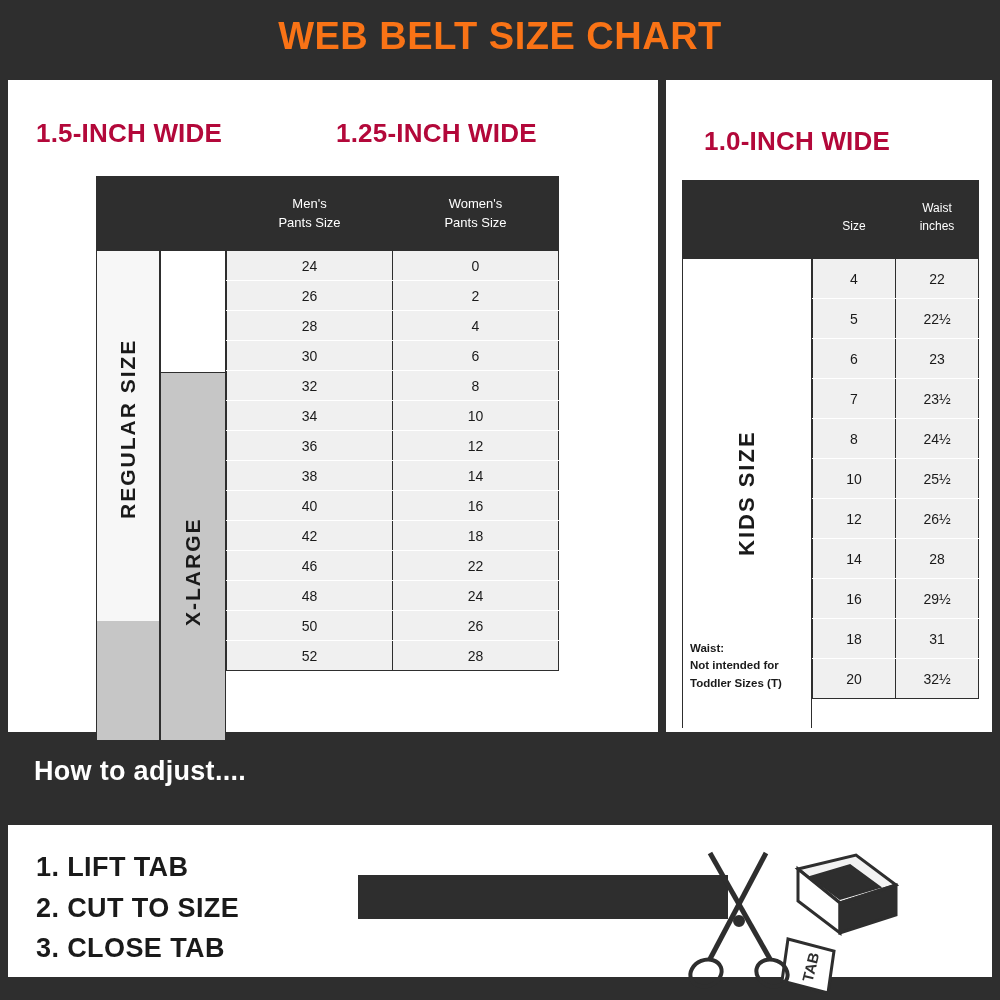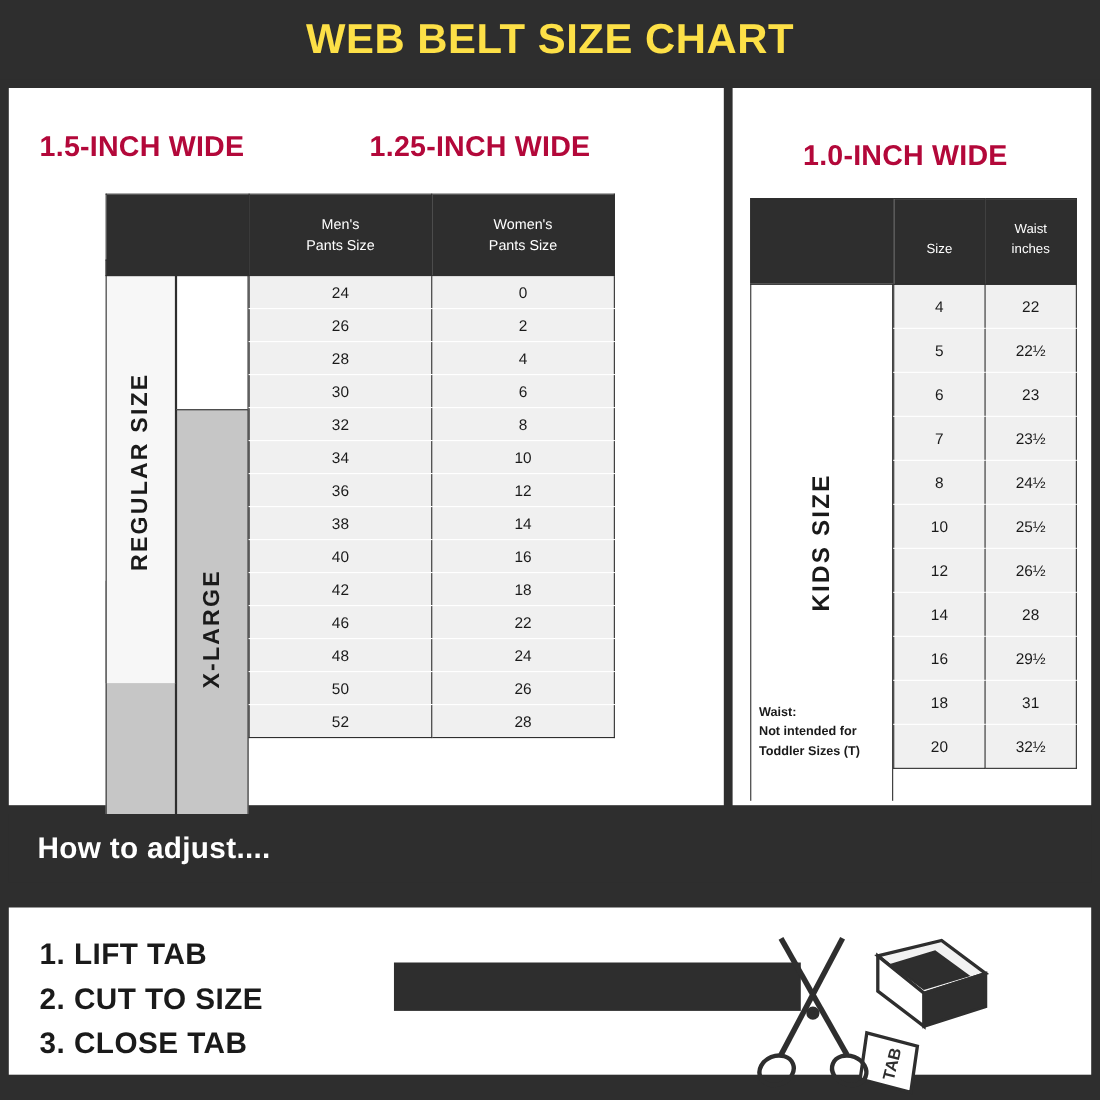--- a/index.html
+++ b/index.html
@@ -17,21 +17,21 @@
   }
 
   
   .header {
     position: absolute;
     left: 0; top: 0; width: 1000px; height: 72px;
     background: #2e2e2e;
     display: flex; align-items: center; justify-content: center;
   }
   .header-title {
-    color: #fde047;
+    color: #f97316;
     font-size: 38px;
     font-weight: bold;
     letter-spacing: 0.5px;
     white-space: nowrap;
   }
 
   
   .panel {
     position: absolute;
     background: #ffffff;
@@ -58,21 +58,21 @@
   .sec-head {
     position: absolute;
     color: #b3083a;
     font-weight: bold;
     font-size: 26px;
     letter-spacing: 0.2px;
     white-space: nowrap;
   }
   #head-15  { left: 28px;  top: 38px; }
   #head-125 { left: 328px; top: 38px; }
-  #head-10  { left: 38px;  top: 46px; margin-left: 26px; }
+  #head-10  { left: 38px;  top: 46px; }
 
   
   .tbl {
     position: absolute;
     border-collapse: collapse;
     table-layout: fixed;
   }
   #adult-table {
     left: 88px; top: 96px;
     width: 462px;

